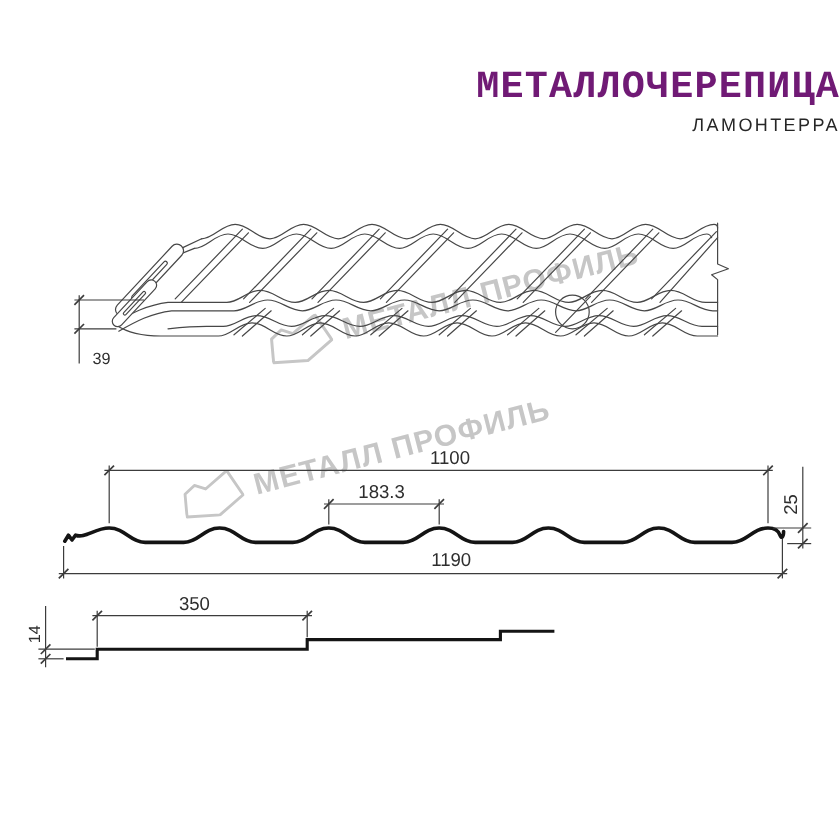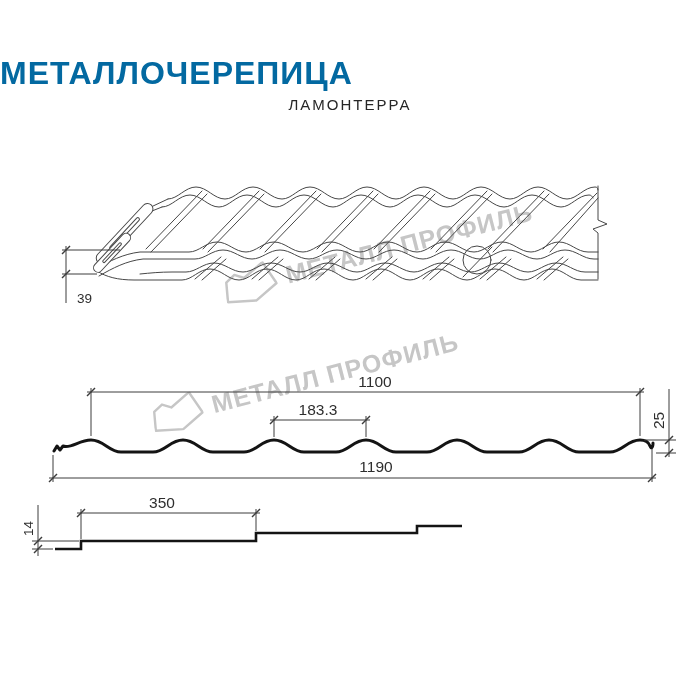--- a/index.html
+++ b/index.html
@@ -1,25 +1,25 @@
 <!DOCTYPE html>
 <html><head>
 <meta charset="utf-8">
 <style>
   html,body{margin:0;padding:0;background:#ffffff;}
   .canvas{
     position:relative;width:700px;height:700px;background:#ffffff;
     font-family:"Liberation Sans","DejaVu Sans",sans-serif;overflow:hidden;
   }
   .title{
-    position:absolute;left:0;top:55px;width:700px;text-align:left;
-    font-size:32px;line-height:36px;font-weight:700;letter-spacing:1px;color:#0369a1;
+    position:absolute;left:0;top:55px;width:700px;text-align:right;
+    font-size:32px;line-height:36px;font-weight:700;letter-spacing:1px;color:#701a75;font-family:Liberation Mono, monospace;
   }
   .subtitle{
-    position:absolute;left:0;top:96px;width:700px;text-align:center;
+    position:absolute;left:0;top:96px;width:700px;text-align:right;
     font-size:15px;font-weight:400;letter-spacing:2px;color:#262626;
   }
   .watermark{
     position:absolute;display:flex;align-items:center;gap:10px;
     color:#c6c6c6;font-weight:700;font-size:25px;letter-spacing:1px;
     white-space:nowrap;transform:rotate(-14.5deg);transform-origin:left center;
     z-index:0;user-select:none;
   }
   .wm1{left:224px;top:272px;}
   .wm2{left:152px;top:402px;}

